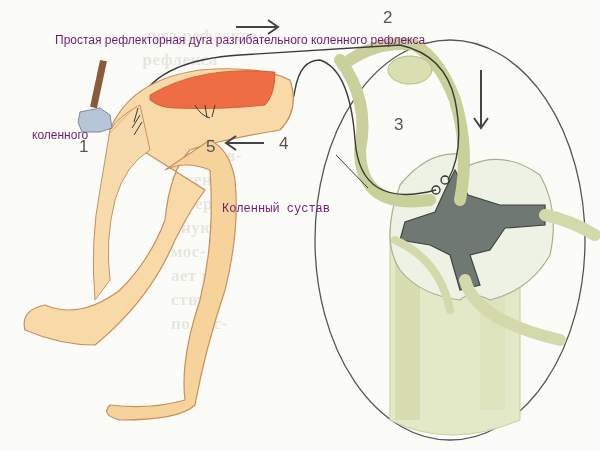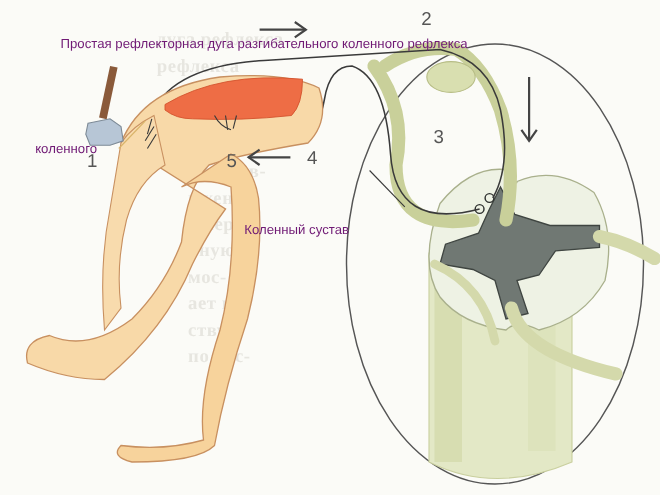--- a/index.html
+++ b/index.html
@@ -110,20 +110,20 @@
       <polyline points="474,118 481,128 488,118"></polyline>
     </g>
     <g stroke="#444" stroke-width="2" fill="none">
       <line x1="226" y1="143" x2="264" y2="143"></line>
       <polyline points="236,136 226,143 236,150"></polyline>
     </g>
   </svg>
 
   <div class="label" style="left:55px; top:33px;">Простая рефлекторная дуга разгибательного коленного рефлекса</div>
   <div class="label" style="left:32px; top:128px;">коленного</div>
-  <div class="label" style="left:222px; top:202px;">Коленный сустав</div>
+  <div class="label" style="left:222px; top:202px;font-family:Liberation Mono, monospace;">Коленный сустав</div>
 
   <div class="num" style="left:79px; top:137px;">1</div>
   <div class="num" style="left:383px; top:8px;">2</div>
   <div class="num" style="left:394px; top:115px;">3</div>
   <div class="num" style="left:279px; top:134px;">4</div>
   <div class="num" style="left:206px; top:137px;">5</div>
 </div>
 
 </body></html>

